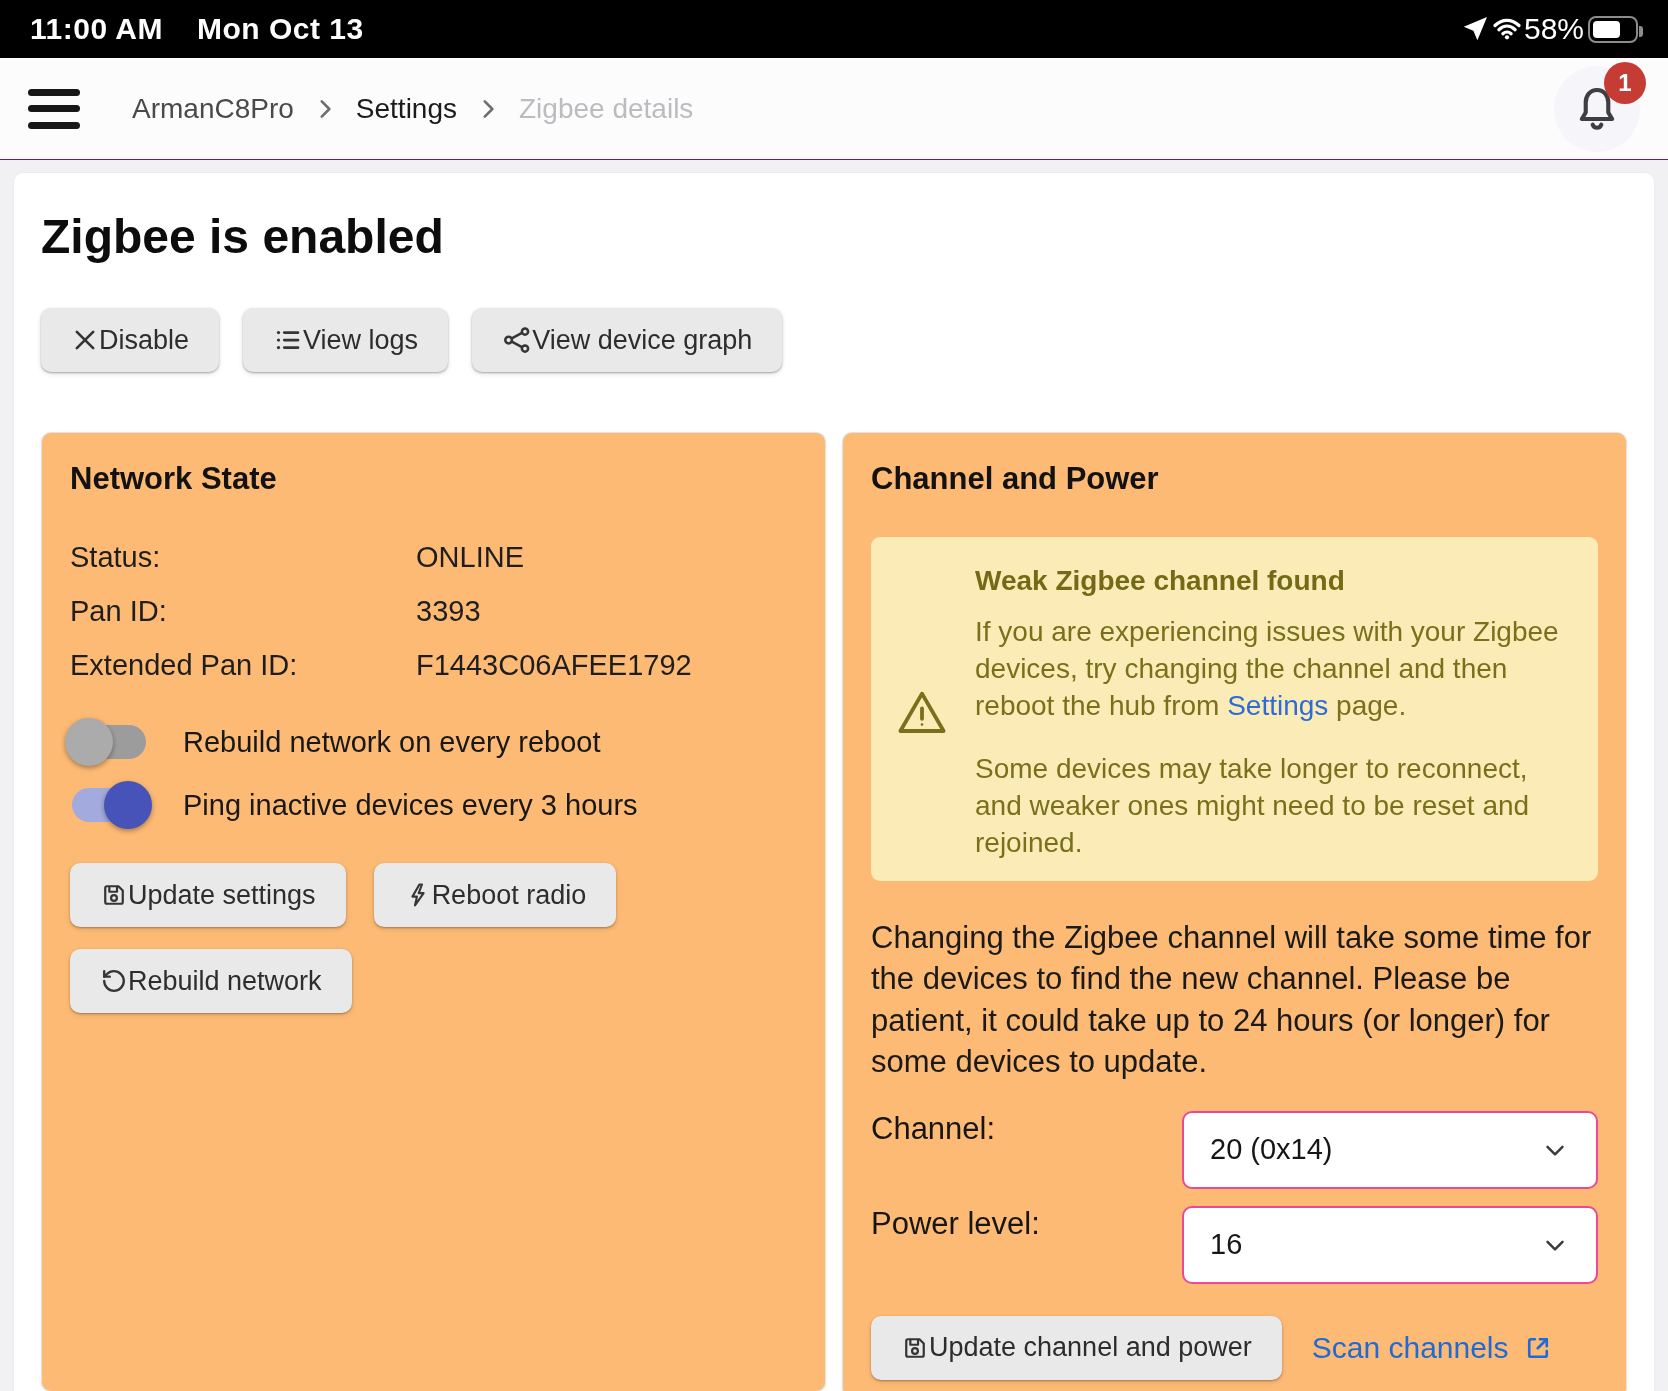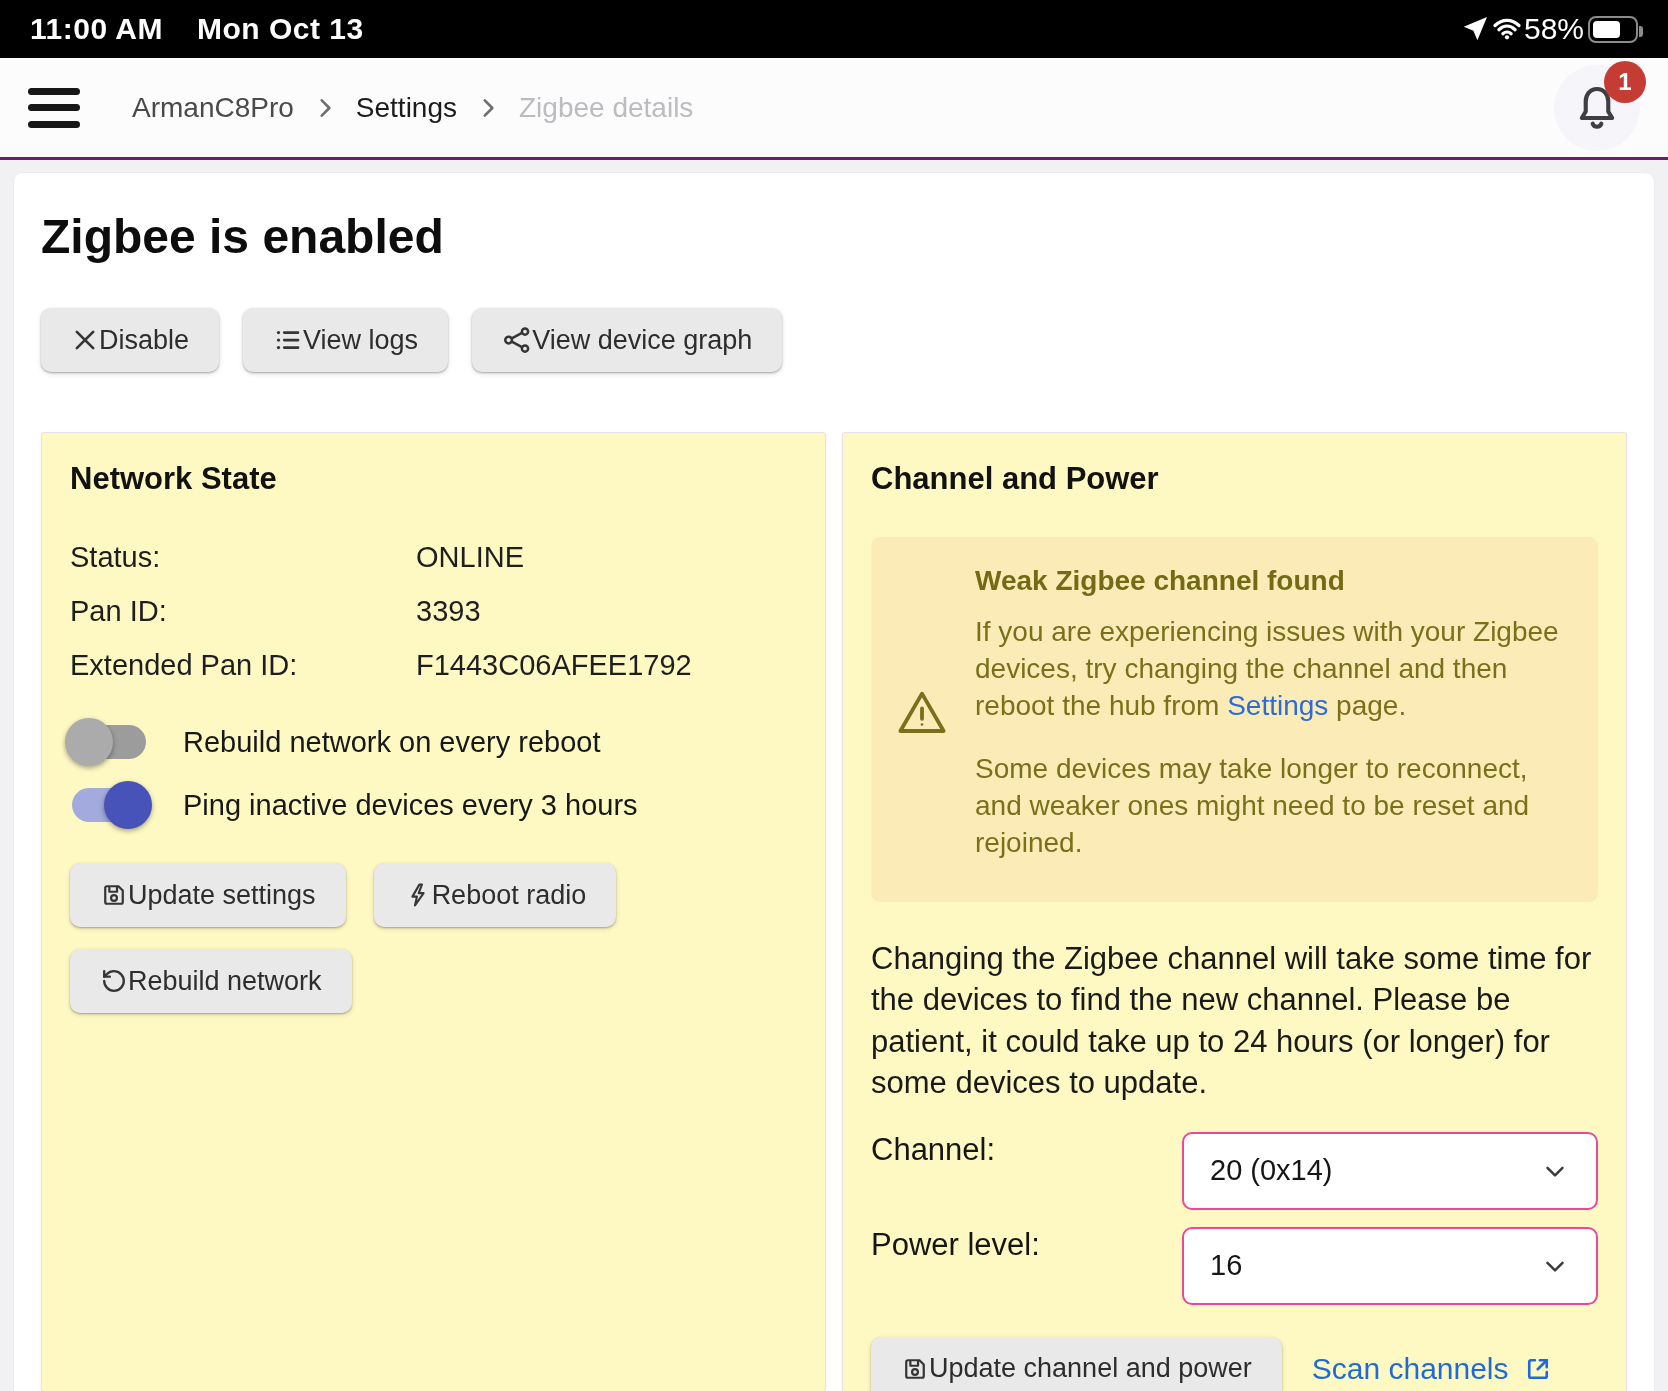--- a/index.html
+++ b/index.html
@@ -11,21 +11,21 @@
     justify-content:space-between; padding:0 30px; }
   .sb-left { display:flex; align-items:baseline; gap:34px; font-size:30px; font-weight:700; letter-spacing:.5px; }
   .sb-right { display:flex; align-items:center; font-size:30px; font-weight:400; }
   .bat { position:relative; width:50px; height:27px; border:2.5px solid rgba(255,255,255,.55);
     border-radius:8px; margin-left:4px; }
   .bat-fill { position:absolute; left:3px; top:3px; bottom:3px; width:58%; background:#fff; border-radius:4px; }
   .bat-nub { position:absolute; right:-7px; top:8px; width:4px; height:11px;
     background:rgba(255,255,255,.55); border-radius:0 3px 3px 0; }
 
   
-  .header { height:102px; background:#fcfcfd; border-bottom:3px solid #701a75;
+  .header { height:102px; background:#fcfcfd; border-bottom:1px solid #701a75;
     display:flex; align-items:center; padding:0 28px; }
   .hamburger { width:52px; height:40px; display:flex; flex-direction:column; justify-content:space-between; cursor:pointer; }
   .hamburger span { display:block; height:7px; background:#171717; border-radius:4px; }
   .breadcrumb { display:flex; align-items:center; gap:18px; margin-left:52px; font-size:28px; font-weight:500; }
   .bc-root { color:#4a4a4c; }
   .bc-current { color:#1b1b1d; }
   .bc-muted { color:#bcbcc0; }
   .bc-chev { color:#6e6e72; display:flex; }
   .bell-wrap { margin-left:auto; position:relative; width:86px; height:86px; border-radius:50%;
     background:#f5f5fa; display:flex; align-items:center; justify-content:center; cursor:pointer; }
@@ -37,21 +37,21 @@
     height:1400px; padding:0 27px; }
   .page-title { margin-top:36px; font-size:48px; font-weight:700; color:#0d0d0d; }
 
   .actions { margin-top:44px; display:flex; gap:24px; }
   .btn { display:inline-flex; align-items:center; height:64px; padding:0 30px;
     background:#e9e9ea; border:none; border-radius:10px; font-family:inherit; font-size:27px; color:#2d2d2d;
     box-shadow:0 1px 2px rgba(0,0,0,.28), 0 2px 5px rgba(0,0,0,.12); cursor:pointer; white-space:nowrap; }
   .btn svg { flex:none; }
 
   .cards { margin-top:60px; display:flex; gap:16px; align-items:flex-start; }
-  .card { flex:1; background:#fef9c3; border:1.5px solid #e3e3e5; border-radius:3px; padding:28px;
+  .card { flex:1; background:#fdba74; border:1.5px solid #e3e3e5; border-radius:10px; padding:28px;
     box-shadow:0 1px 3px rgba(0,0,0,.07); }
   .card-left  { height:960px; }
   .card-right { height:966px; }
   .card-title { font-size:31px; font-weight:700; color:#121212; }
 
   
   .fields { margin-top:44px; display:grid; grid-template-columns:346px 1fr; row-gap:21px;
     font-size:29px; color:#1e1e1e; }
   .toggles { margin-top:36px; display:flex; flex-direction:column; gap:15px; }
   .toggle-row { display:flex; align-items:center; height:48px; cursor:pointer; }
@@ -61,21 +61,21 @@
     box-shadow:0 2px 5px rgba(0,0,0,.35); }
   .switch.off .track { background:#9c9c9c; }
   .switch.off .thumb { background:#ababab; left:-5px; }
   .switch.on  .track { background:#a3abde; }
   .switch.on  .thumb { background:#4753b9; left:34px; }
   .toggle-label { margin-left:35px; font-size:29px; color:#181818; }
   .ns-buttons-row { margin-top:34px; display:flex; gap:28px; }
   .ns-buttons-row2 { margin-top:22px; display:flex; }
 
   
-  .alert { margin-top:40px; background:#fbecb7; border-radius:9px; padding:28px 28px 40px 24px;
+  .alert { margin-top:40px; background:#fbecb7; border-radius:9px; padding:28px 28px 19px 24px;
     display:flex; gap:26px; color:#7c6f1b; }
   .alert-icon-col { width:54px; flex:none; display:flex; align-items:center; justify-content:center; }
   .alert-title { font-size:28px; font-weight:700; color:#766915; }
   .alert-body { margin-top:17px; font-size:28px; line-height:1.32; }
   .alert-body + .alert-body { margin-top:26px; }
   .inline-link { color:#2e6bd7; cursor:pointer; }
   .note { margin-top:36px; font-size:31px; line-height:1.34; color:#1a1a1a; }
   .form-row { margin-top:17px; display:flex; align-items:flex-start; justify-content:space-between; }
   .form-row.first { margin-top:28px; }
   .form-label { font-size:31px; color:#161616; }

